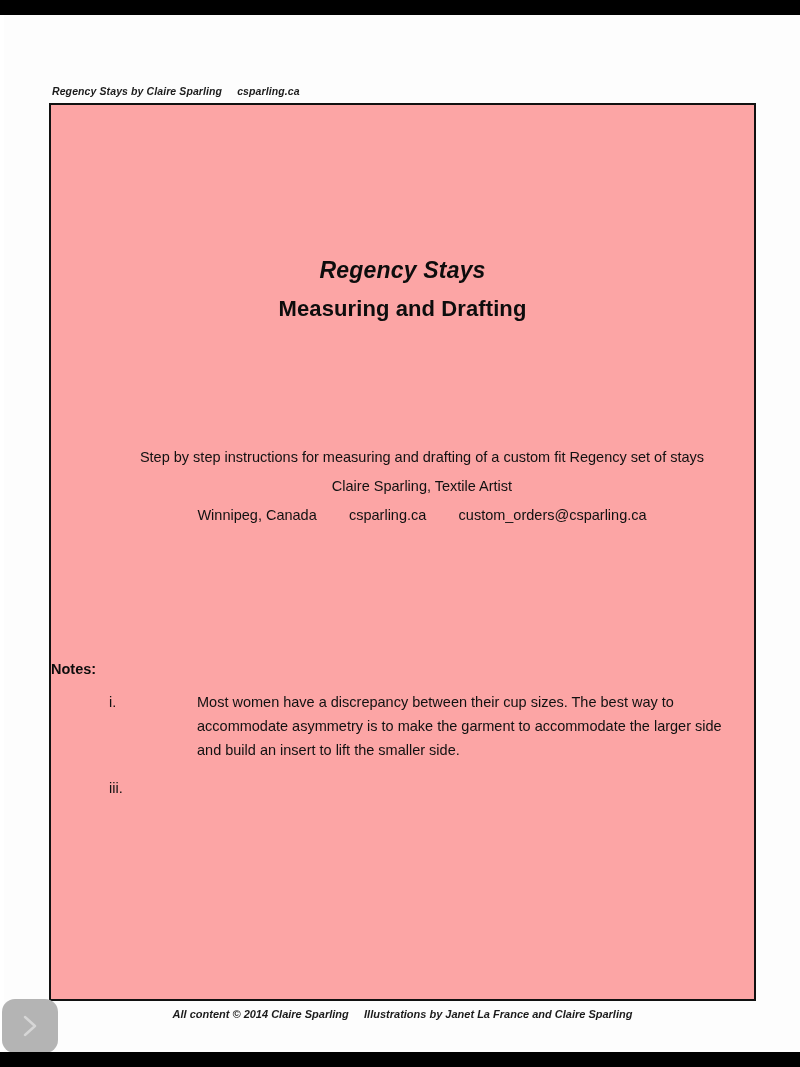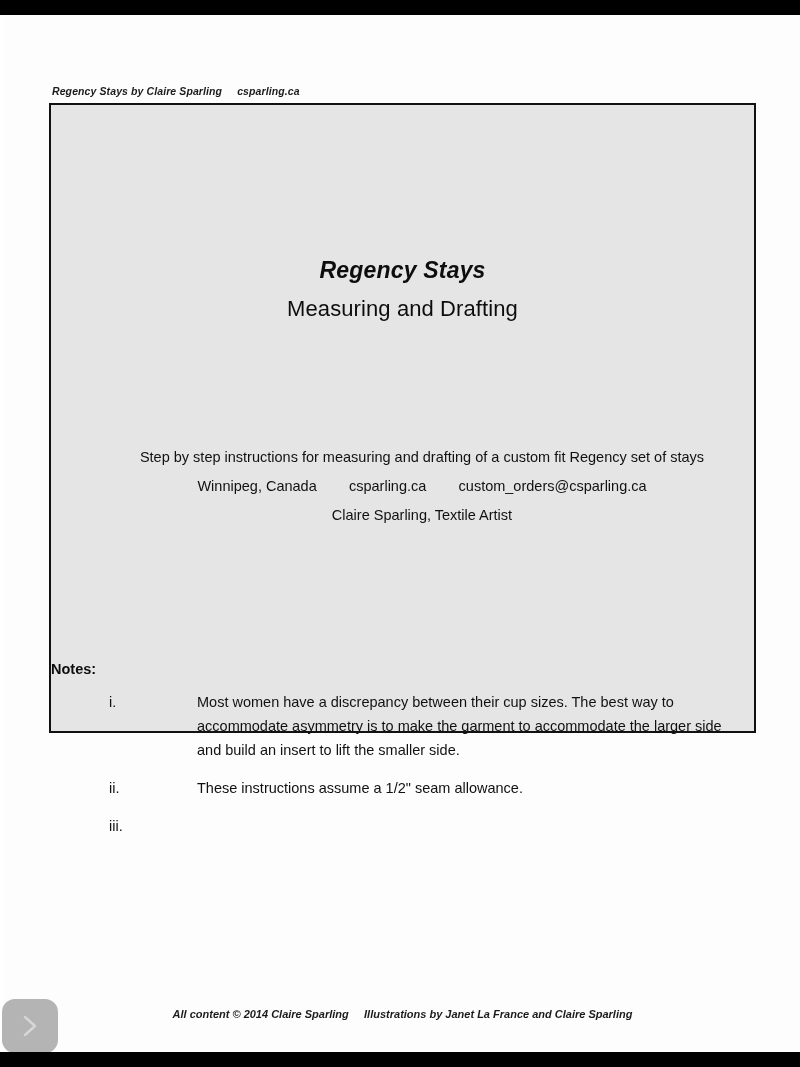--- a/index.html
+++ b/index.html
@@ -53,24 +53,24 @@
     letter-spacing: 0.1px;
     white-space: pre;
   }
 
   
   .page-frame {
     position: absolute;
     left: 45px;
     top: 88px;
     width: 707px;
-    height: 630px;
+    height: 898px;
     border: 2px solid #111111;
     box-sizing: border-box;
-    background: #e5e5e5;
+    background: #fca5a5;
   }
 
   .frame-inner {
     position: absolute;
     left: 0;
     top: 0;
     right: 0;
     bottom: 0;
   }
 
@@ -88,21 +88,21 @@
     letter-spacing: 0.2px;
   }
 
   .doc-subtitle {
     position: absolute;
     left: 0;
     right: 0;
     top: 191px;
     text-align: center;
     font-size: 22px;
-    font-weight: normal;
+    font-weight: bold;
     color: #0d0d0d;
     letter-spacing: 0.1px;
   }
 
   
   .byline-block {
     position: absolute;
     left: 0;
     right: 0;
     top: 338px;
@@ -202,37 +202,33 @@
 
     <div class="page-frame">
       <div class="frame-inner">
 
         <div class="doc-title">Regency Stays</div>
 
         <div class="doc-subtitle">Measuring and Drafting</div>
 
         <div class="byline-block">
           <div class="byline-line">Step by step instructions for measuring and drafting of a custom fit Regency set of stays</div>
+          <div class="byline-line">Claire Sparling, Textile Artist</div>
           <div class="byline-line">Winnipeg, Canada        csparling.ca        custom_orders@csparling.ca</div>
-          <div class="byline-line">Claire Sparling, Textile Artist</div>
         </div>
 
         <div class="notes-heading">Notes:</div>
 
         <div class="notes-list">
 
           <div class="note-item">
             <div class="note-marker">i.</div>
             <div class="note-text">Most women have a discrepancy between their cup sizes. The best way to accommodate asymmetry is to make the garment to accommodate the larger side and build an insert to lift the smaller side.</div>
           </div>
 
-          <div class="note-item">
-            <div class="note-marker">ii.</div>
-            <div class="note-text">These instructions assume a 1/2" seam allowance.</div>
-          </div>
 
           <div class="note-item">
             <div class="note-marker">iii.</div>
           </div>
 
         </div>
 
       </div>
     </div>
 

